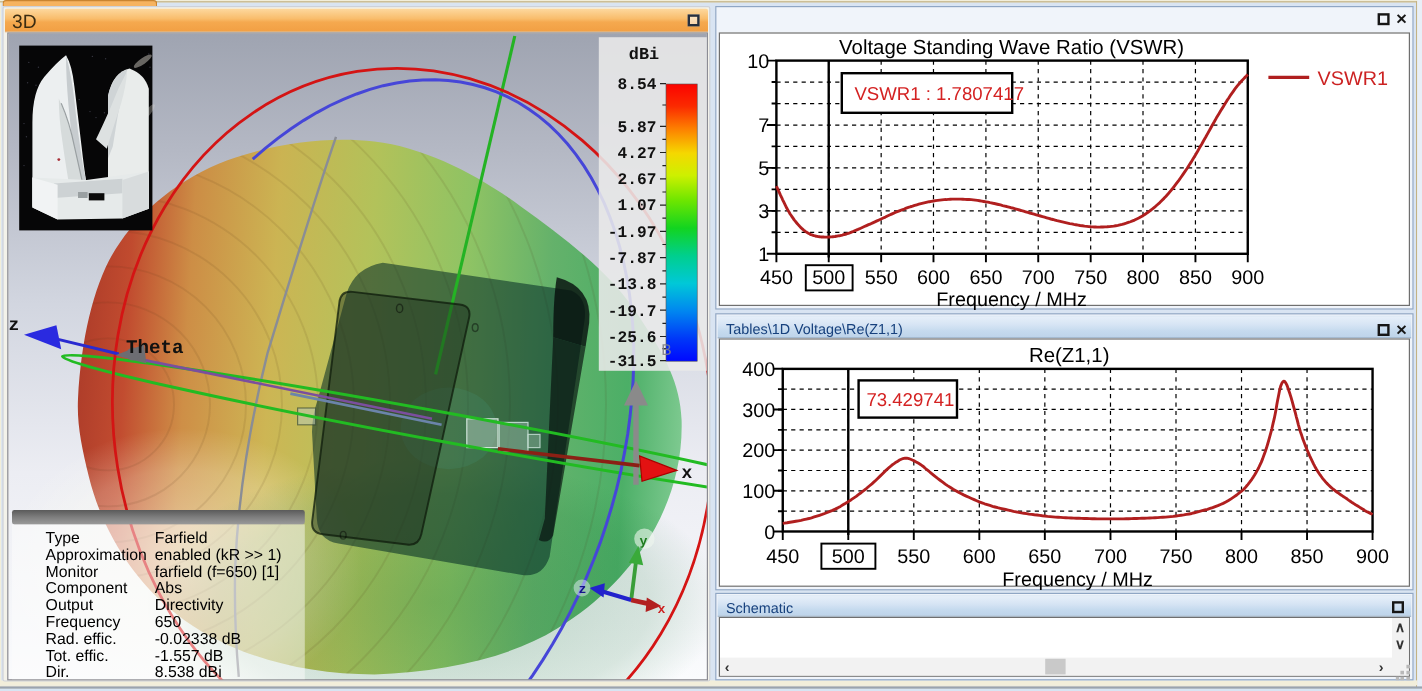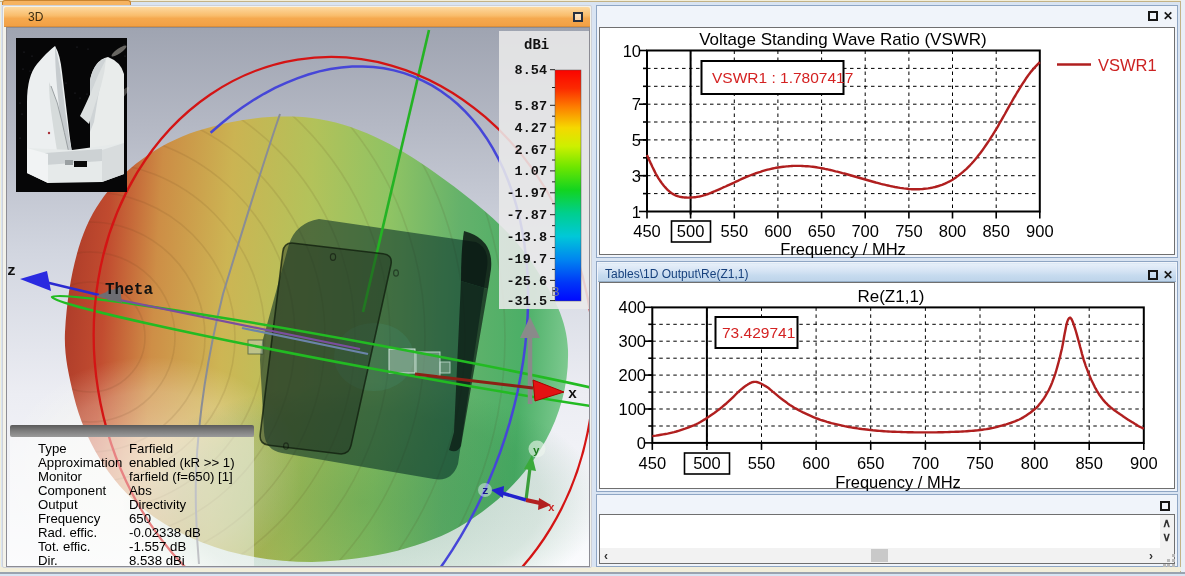--- a/index.html
+++ b/index.html
@@ -6,21 +6,21 @@
 #rightline{left:1180px;top:1px;width:1px;height:572px;background:#c3b285}
 #rightlight{left:1181px;top:0;width:4px;height:574px;background:#e9eff7}
 #botcream{left:0;top:567px;width:1181px;height:4px;background:#f2eeda}
 #botgray{left:0;top:572px;width:1185px;height:2px;background:#9aa3af}
 #botblue{left:0;top:574px;width:1185px;height:2px;background:#d7e5f3}
 .abs{position:absolute}
 #tab{left:2px;top:0;width:129px;height:5px;background:#f6b360;border:1px solid #c98430;border-bottom:none;border-radius:3px 3px 0 0}
 #topline{left:0;top:1px;width:1181px;height:1px;background:#c3b285;z-index:0}
 #w3d{left:2px;top:5px;width:590px;height:563px;background:#f3f2ea;border:1px solid #ced1d8;border-radius:2px}
 #w3d .tbar{position:absolute;left:1px;top:1px;right:1px;height:20px;background:linear-gradient(180deg,#fdd9a0 0%,#f9bd6c 45%,#f5a94f 60%,#f2a044 100%);border-bottom:1px solid #d98f3d;border-radius:2px 2px 0 0}
-#w3d .tbar span{position:absolute;left:24px;top:3px;font-size:12px;color:#3a2c12}
+#w3d .tbar span{position:absolute;left:6px;top:3px;font-size:16px;color:#3a2c12}
 .maxbtn{position:absolute;right:7px;top:5px;width:10px;height:10px;border:2px solid #27303f;box-sizing:border-box;background:rgba(255,255,255,0.55)}
 #vp{position:absolute;left:3px;top:21px;width:584px;height:540px;background:linear-gradient(180deg,#9fa4b1 0%,#b4b8c4 18%,#d2d6e0 42%,#ecedf3 68%,#fafbfd 100%);border:1px solid #8c8c94;overflow:hidden}
 .bluebar{background:linear-gradient(180deg,#e6eff9 0%,#d6e4f4 40%,#c5daee 70%,#bed4ea 100%);border-bottom:1px solid #96afc8;border-top:1px solid #dde9f6}
 .bluebar span{position:absolute;left:7px;top:3px;font-size:12px;color:#17417d}
 .pan{background:#f0f4fa;border:1px solid #8fa6c4}
 .btnsq{position:absolute;width:10px;height:10px;border:2px solid #161616;box-sizing:border-box}
 .btnx{position:absolute;font-size:12px;font-weight:bold;color:#161616;line-height:11px}
 #pv{left:596px;top:5px;width:582px;height:253px}
 #pr{left:596px;top:261px;width:582px;height:231px}
 #ps{left:596px;top:494px;width:582px;height:73px}
@@ -336,21 +336,21 @@
       <rect x="670.5" y="220" width="39" height="21" fill="none" stroke="#000" stroke-width="1.6"></rect>
       <text x="842" y="254" text-anchor="middle" class="ax">Frequency / MHz</text>
       <text x="842" y="44" text-anchor="middle" class="ti">Voltage Standing Wave Ratio (VSWR)</text>
       <line x1="1056" y1="63.5" x2="1090" y2="63.5" stroke="#b01f1f" stroke-width="2.6"></line>
       <text x="1097" y="70" class="mk2">VSWR1</text>
     </svg>
 </div>
 
 <div class="abs pan" id="pr">
  <div class="bluebar" style="position:absolute;left:1px;top:1px;right:1px;height:19px">
-      <span>Tables\1D Output\Re(Z1,1)</span>
+      <span>Tables\1D Voltage\Re(Z1,1)</span>
     </div>
  <div class="btnsq" style="right:19px;top:8px"></div>
     <div class="btnx" style="right:4px;top:8px">✕</div>
  <div class="cont" style="top:20px"></div>
  <svg width="582" height="231" viewBox="596 261 582 231">
       <line x1="651.3" y1="425.0" x2="1142.8" y2="425.0" class="gd"></line>
       <line x1="651.3" y1="408.0" x2="1142.8" y2="408.0" class="gd"></line>
       <line x1="651.3" y1="391.1" x2="1142.8" y2="391.1" class="gd"></line>
       <line x1="651.3" y1="374.1" x2="1142.8" y2="374.1" class="gd"></line>
       <line x1="651.3" y1="357.2" x2="1142.8" y2="357.2" class="gd"></line>
@@ -406,20 +406,23 @@
       <text x="1033.6" y="468" text-anchor="middle" class="ax">800</text>
       <text x="1088.2" y="468" text-anchor="middle" class="ax">850</text>
       <text x="1142.8" y="468" text-anchor="middle" class="ax">900</text>
       <rect x="683.5" y="452" width="45" height="21" fill="none" stroke="#000" stroke-width="1.6"></rect>
       <text x="897" y="487" text-anchor="middle" class="ax">Frequency / MHz</text>
       <text x="890" y="301" text-anchor="middle" class="ti">Re(Z1,1)</text>
     </svg>
 </div>
 
 <div class="abs pan" id="ps">
+ <div class="bluebar" style="position:absolute;left:1px;top:1px;right:1px;height:18px">
+      <span>Schematic</span>
+    </div>
  <div class="btnsq" style="right:7px;top:6px"></div>
  <div class="cont" style="top:19px"></div>
  <div class="sbar" style="right:3px;top:20px;width:14px;bottom:3px"></div>
  <div class="arr" style="right:6px;top:22px">∧</div>
  <div class="arr" style="right:6px;top:36px">∨</div>
  <div class="sbar" style="left:3px;right:17px;bottom:3px;height:15px"></div>
  <div class="arr" style="left:7px;bottom:4px">‹</div>
  <div class="arr" style="right:24px;bottom:4px">›</div>
  <div class="sbar" style="left:274px;bottom:4px;width:17px;height:13px;background:#c9c9c9"></div>
  <svg width="14" height="14" style="left:566px;top:58px">

